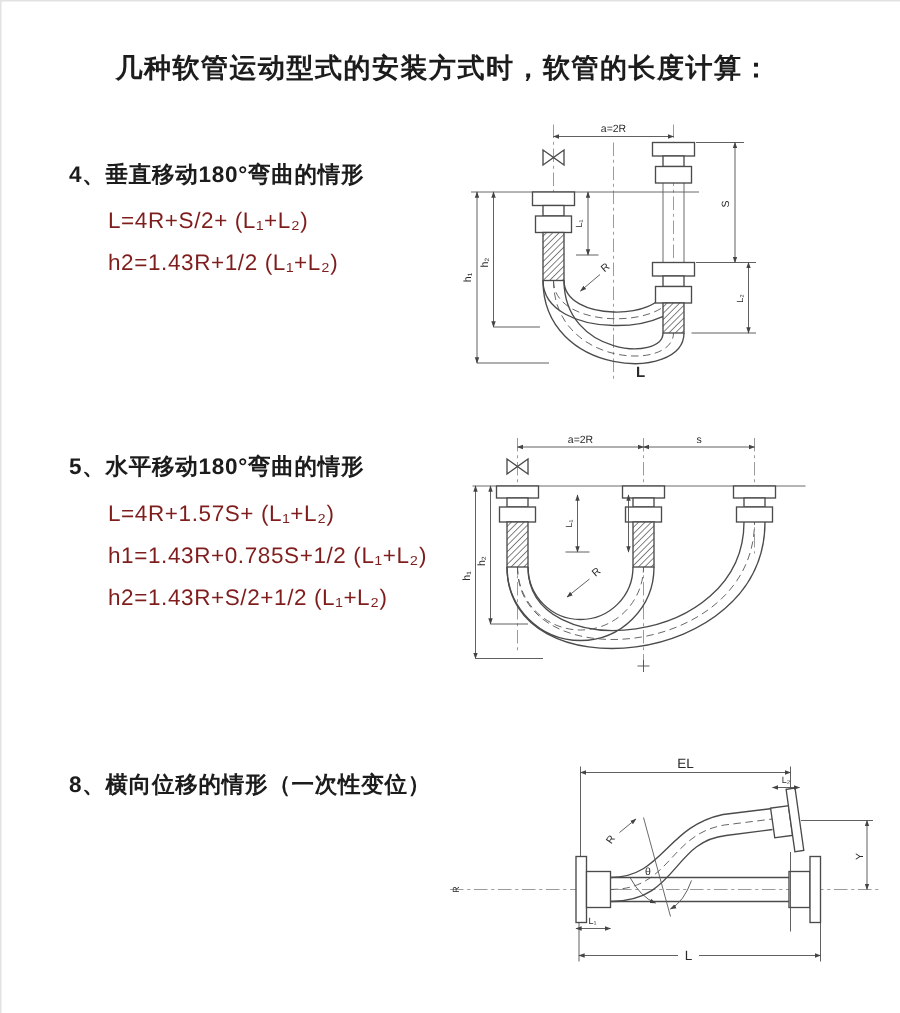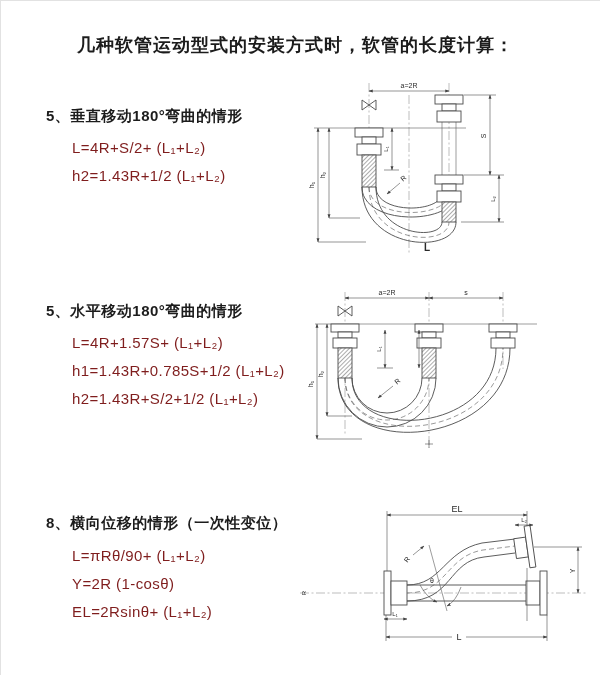--- a/index.html
+++ b/index.html
@@ -37,39 +37,34 @@
   svg text.lblB { font-size:10px; font-weight:bold; }
   svg text.lblM { font-size:9px; }
 </style>
 </head>
 <body>
 
 <div id="page">
 
   <div class="doc-title">几种软管运动型式的安装方式时，软管的长度计算：</div>
 
-  <div class="sec-heading" style="top:106px">5、垂直移动180°弯曲的情形</div>
+  <div class="sec-heading" style="top:106px">4、垂直移动180°弯曲的情形</div>
   <div class="formula-block" style="top:133px">
     <div class="formula">L=4R+S/2+ (L₁+L₂)</div>
     <div class="formula">h2=1.43R+1/2 (L₁+L₂)</div>
   </div>
 
   <div class="sec-heading" style="top:301px">5、水平移动180°弯曲的情形</div>
   <div class="formula-block" style="top:328px">
     <div class="formula">L=4R+1.57S+ (L₁+L₂)</div>
     <div class="formula">h1=1.43R+0.785S+1/2 (L₁+L₂)</div>
     <div class="formula">h2=1.43R+S/2+1/2 (L₁+L₂)</div>
   </div>
 
   <div class="sec-heading" style="top:513px">8、横向位移的情形（一次性变位）</div>
-  <div class="formula-block" style="top:541px">
-    <div class="formula">L=πRθ/90+ (L₁+L₂)</div>
-    <div class="formula">Y=2R (1-cosθ)</div>
-    <div class="formula">EL=2Rsinθ+ (L₁+L₂)</div>
-  </div>
 
   <svg class="diagram" style="left:303px; top:74px;" width="235" height="181" viewBox="0 0 235 181">
     <defs>
       <marker id="ar1" viewBox="0 0 10 10" refX="9" refY="5" markerWidth="7" markerHeight="7" orient="auto-start-reverse">
         <path d="M0,1.5 L10,5 L0,8.5 Z" fill="#444"></path>
       </marker>
       <pattern id="ht1" width="3" height="3" patternUnits="userSpaceOnUse" patternTransform="rotate(45)">
         <rect width="3" height="3" fill="#fff"></rect>
         <line x1="0" y1="0" x2="0" y2="3" stroke="#5a5a5a" stroke-width="1"></line>
       </pattern>

